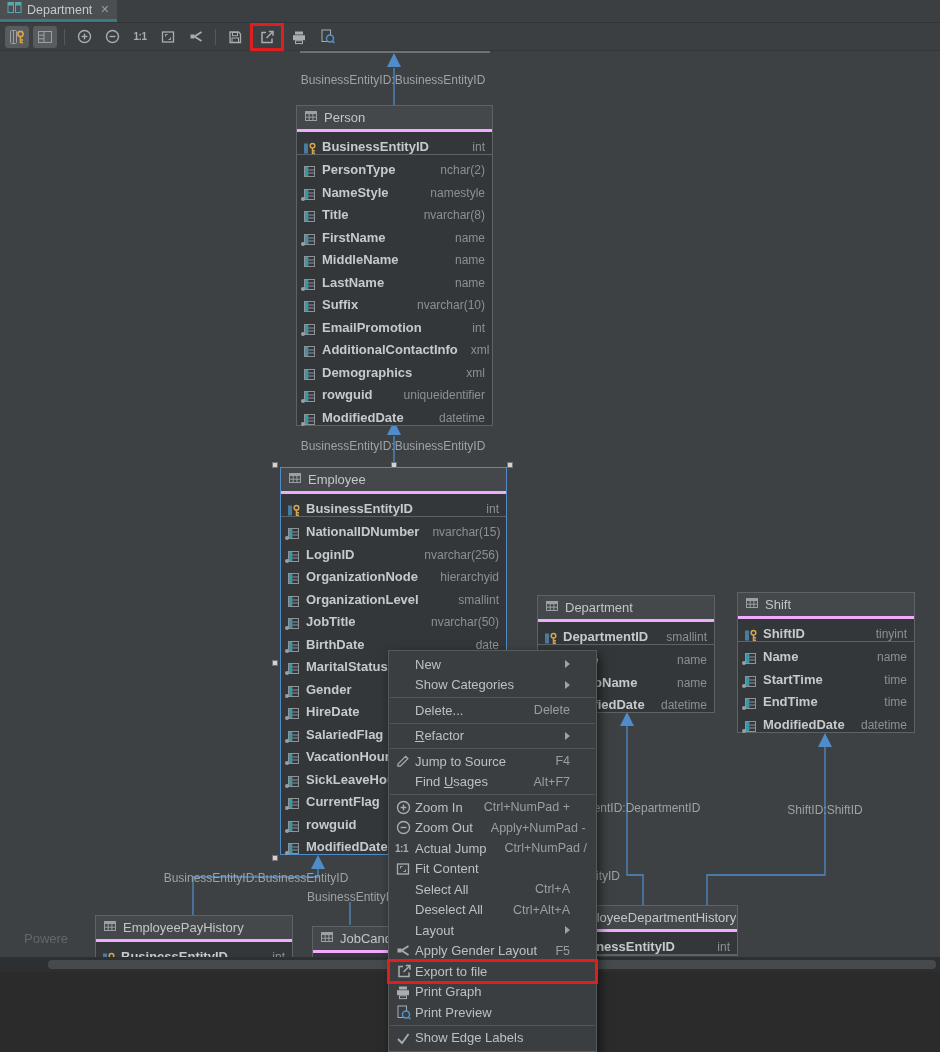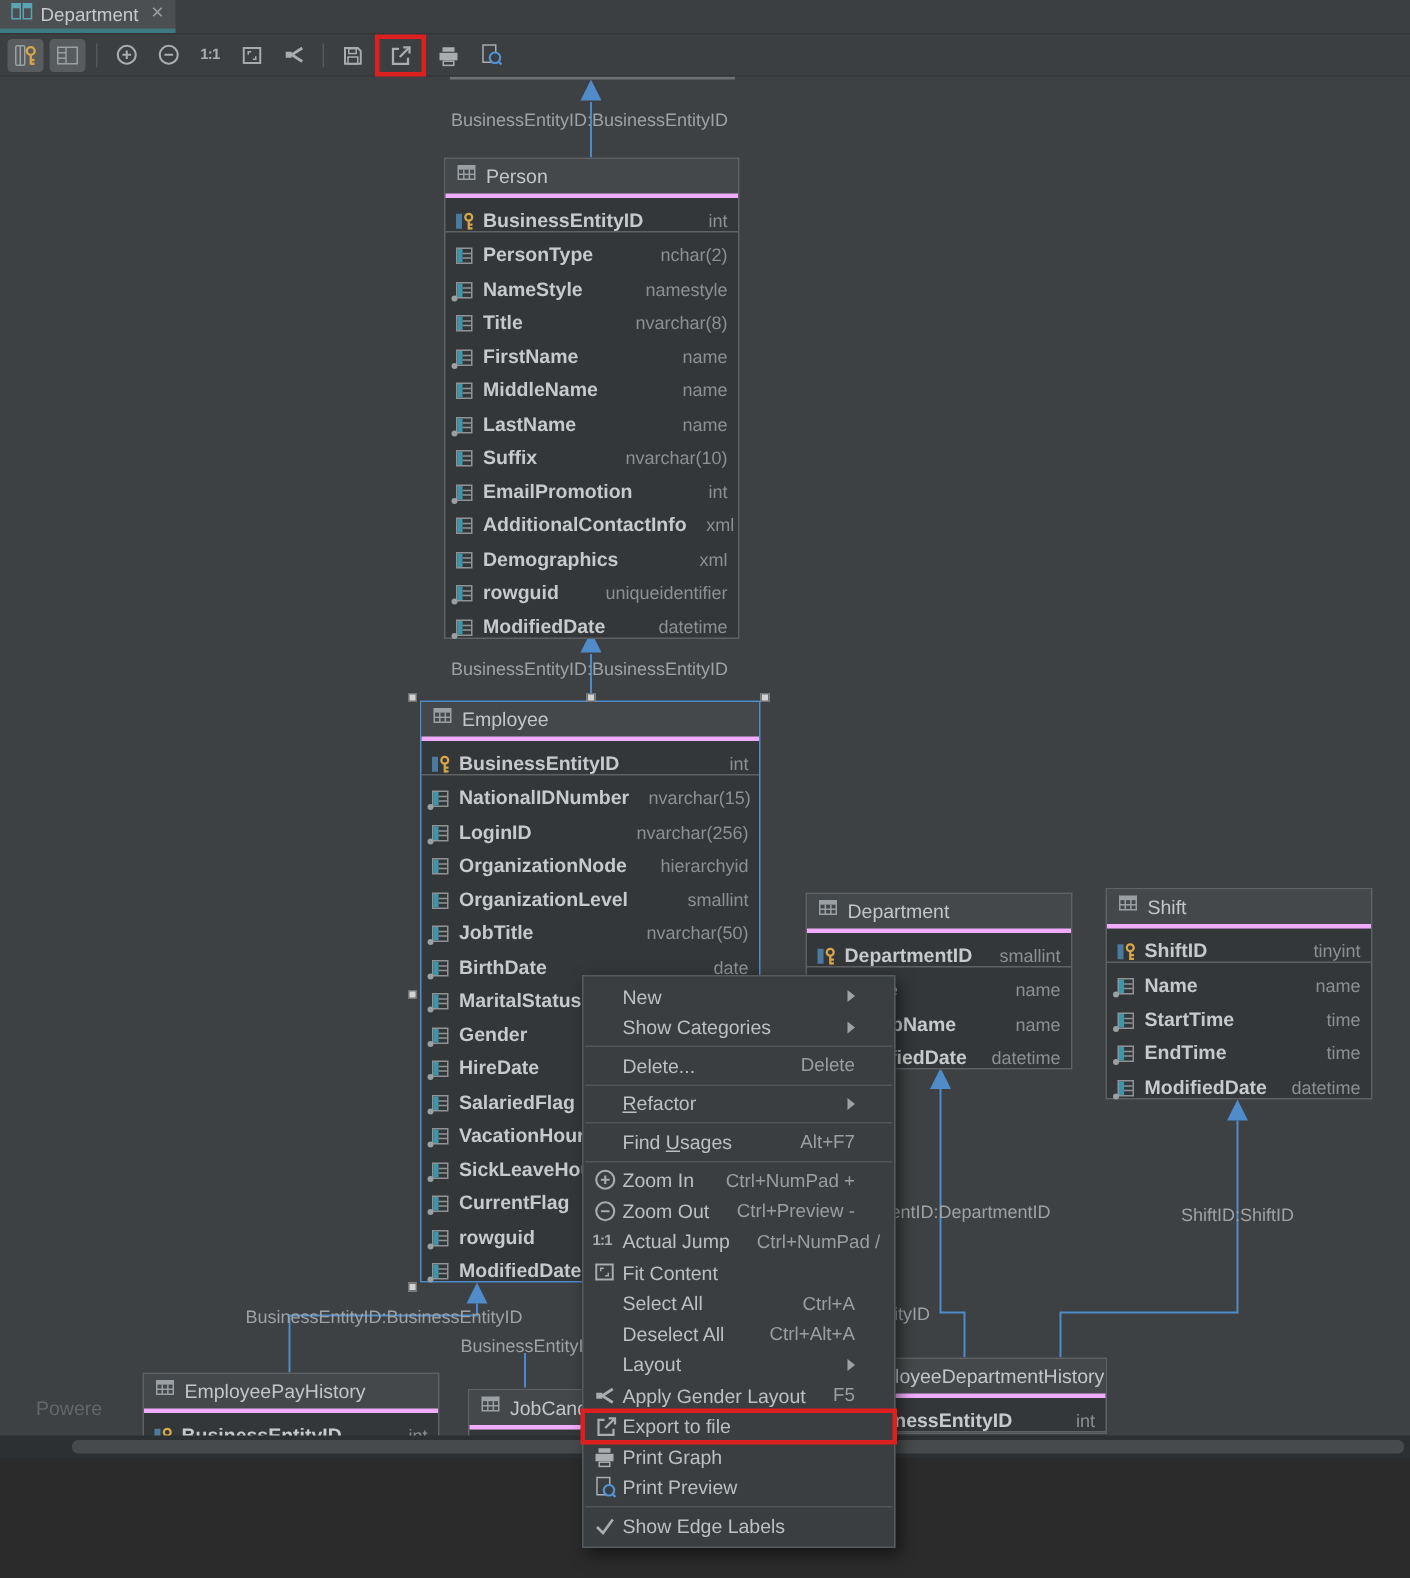--- a/index.html
+++ b/index.html
@@ -708,20 +708,29 @@
         <span class="mi-short">Delete</span>
       </div>
       <div class="menu-sep"></div>
       <div class="menu-item">
         <span class="mi-ico"></span>
         <span class="mi-label"><u>R</u>efactor</span>
         <span class="mi-sub"></span>
       </div>
       <div class="menu-sep"></div>
       <div class="menu-item">
+        <span class="mi-ico">
+          <svg width="16" height="16">
+            <path d="M3 13.2 L3 10.9 L10.6 3.3 L12.9 5.6 L5.3 13.2 Z" fill="none" stroke="#a9adaf" stroke-width="1.3"></path>
+          </svg>
+        </span>
+        <span class="mi-label">Jump to Source</span>
+        <span class="mi-short">F4</span>
+      </div>
+      <div class="menu-item">
         <span class="mi-ico"></span>
         <span class="mi-label">Find <u>U</u>sages</span>
         <span class="mi-short">Alt+F7</span>
       </div>
       <div class="menu-sep"></div>
       <div class="menu-item">
         <span class="mi-ico">
           <svg width="17" height="17">
             <circle cx="8.5" cy="8.5" r="6" fill="none" stroke="#a9adaf" stroke-width="1.4"></circle>
             <line x1="5.6" y1="8.5" x2="11.4" y2="8.5" stroke="#a9adaf" stroke-width="1.4"></line>
@@ -732,21 +741,21 @@
         <span class="mi-short">Ctrl+NumPad +</span>
       </div>
       <div class="menu-item">
         <span class="mi-ico">
           <svg width="17" height="17">
             <circle cx="8.5" cy="8.5" r="6" fill="none" stroke="#a9adaf" stroke-width="1.4"></circle>
             <line x1="5.6" y1="8.5" x2="11.4" y2="8.5" stroke="#a9adaf" stroke-width="1.4"></line>
           </svg>
         </span>
         <span class="mi-label">Zoom Out</span>
-        <span class="mi-short">Ctrl+Preview -</span>
+        <span class="mi-short">Apply+NumPad -</span>
       </div>
       <div class="menu-item">
         <span class="mi-ico">
           <span class="txt-icon">1:1</span>
         </span>
         <span class="mi-label">Actual Jump</span>
         <span class="mi-short">Ctrl+NumPad /</span>
       </div>
       <div class="menu-item">
         <span class="mi-ico">

